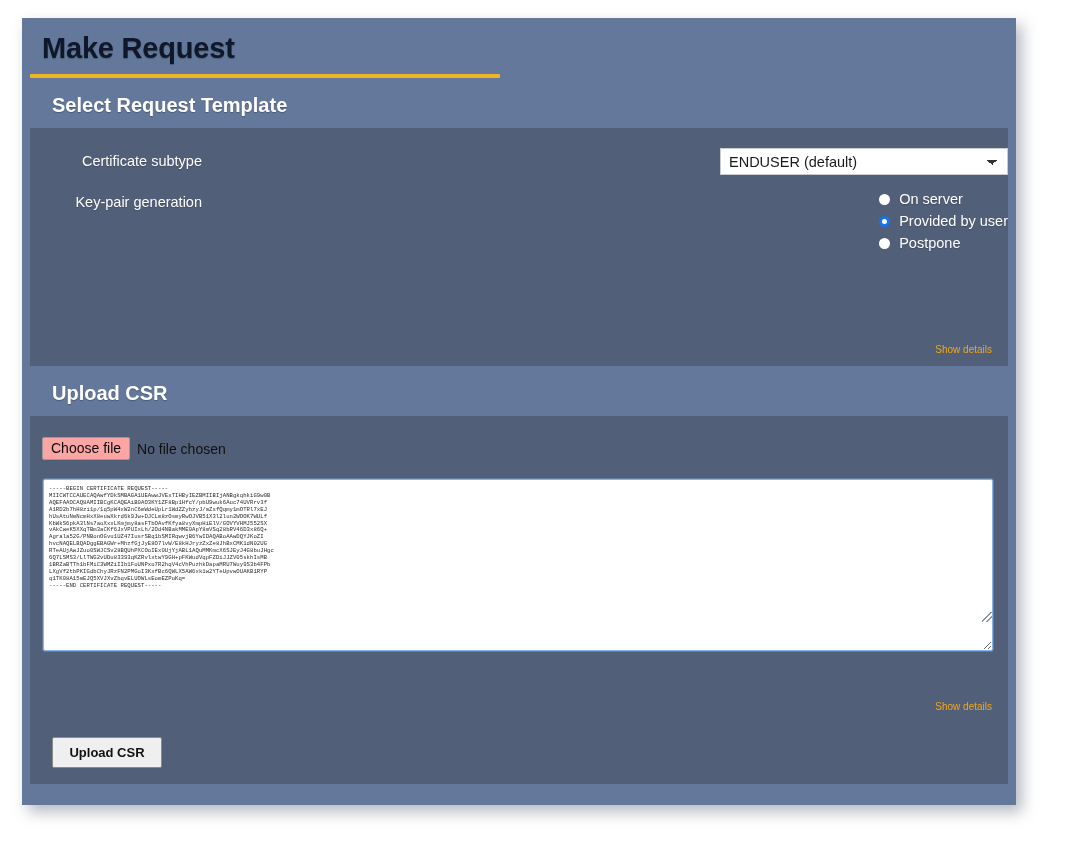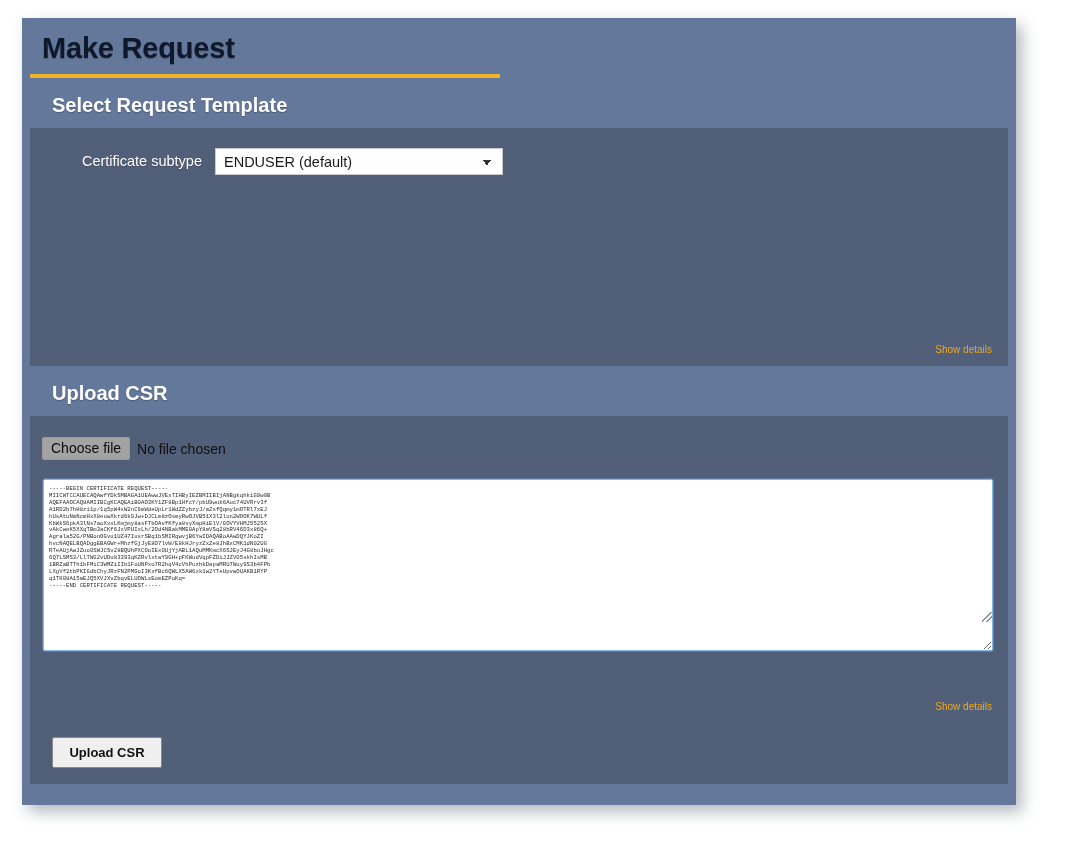--- a/index.html
+++ b/index.html
@@ -74,20 +74,21 @@
   .panel-upload {
     height: 368px;
     padding-top: 12px;
   }
 
   
   .form-row {
     display: flex;
     align-items: flex-start;
     margin-bottom: 14px;
+    justify-content: space-between;
   }
 
   .form-label {
     width: 185px;
     text-align: right;
     color: #ffffff;
     font-size: 14.5px;
     padding-right: 13px;
     padding-top: 5px;
     box-sizing: border-box;
@@ -166,21 +167,21 @@
   .file-row {
     padding: 9px 0 0 12px;
     display: flex;
     align-items: center;
   }
 
   .choose-file-btn {
     font-family: "Liberation Sans", sans-serif;
     font-size: 14px;
     color: #0c0c0c;
-    background: #a3a3a3;
+    background: #fca5a5;
     border: 1px solid #9a9a9a;
     border-radius: 2px;
     padding: 2px 8px;
     cursor: pointer;
     line-height: 17px;
   }
 
   .no-file-text {
     color: #101010;
     font-size: 14px;
@@ -255,20 +256,41 @@
       <div class="form-row">
         <div class="form-label">Certificate subtype</div>
         <div class="form-control">
           <select class="select-box select-subtype">
             <option>ENDUSER (default)</option>
           </select>
         </div>
       </div>
 
 
+      <div class="form-row">
+        <div class="form-label">Key-pair generation</div>
+        <div class="form-control radio-group">
+
+          <div class="radio-item">
+            <span class="radio-mark"></span>
+            <span class="radio-label">On server</span>
+          </div>
+
+          <div class="radio-item">
+            <span class="radio-mark checked"></span>
+            <span class="radio-label">Provided by user</span>
+          </div>
+
+          <div class="radio-item">
+            <span class="radio-mark"></span>
+            <span class="radio-label">Postpone</span>
+          </div>
+
+        </div>
+      </div>
 
       <a class="show-details details-template">Show details</a>
     </div>
 
     <h2 class="section-heading">Upload CSR</h2>
 
     <div class="panel panel-upload">
 
       <div class="file-row">
         <button class="choose-file-btn">Choose file</button>

